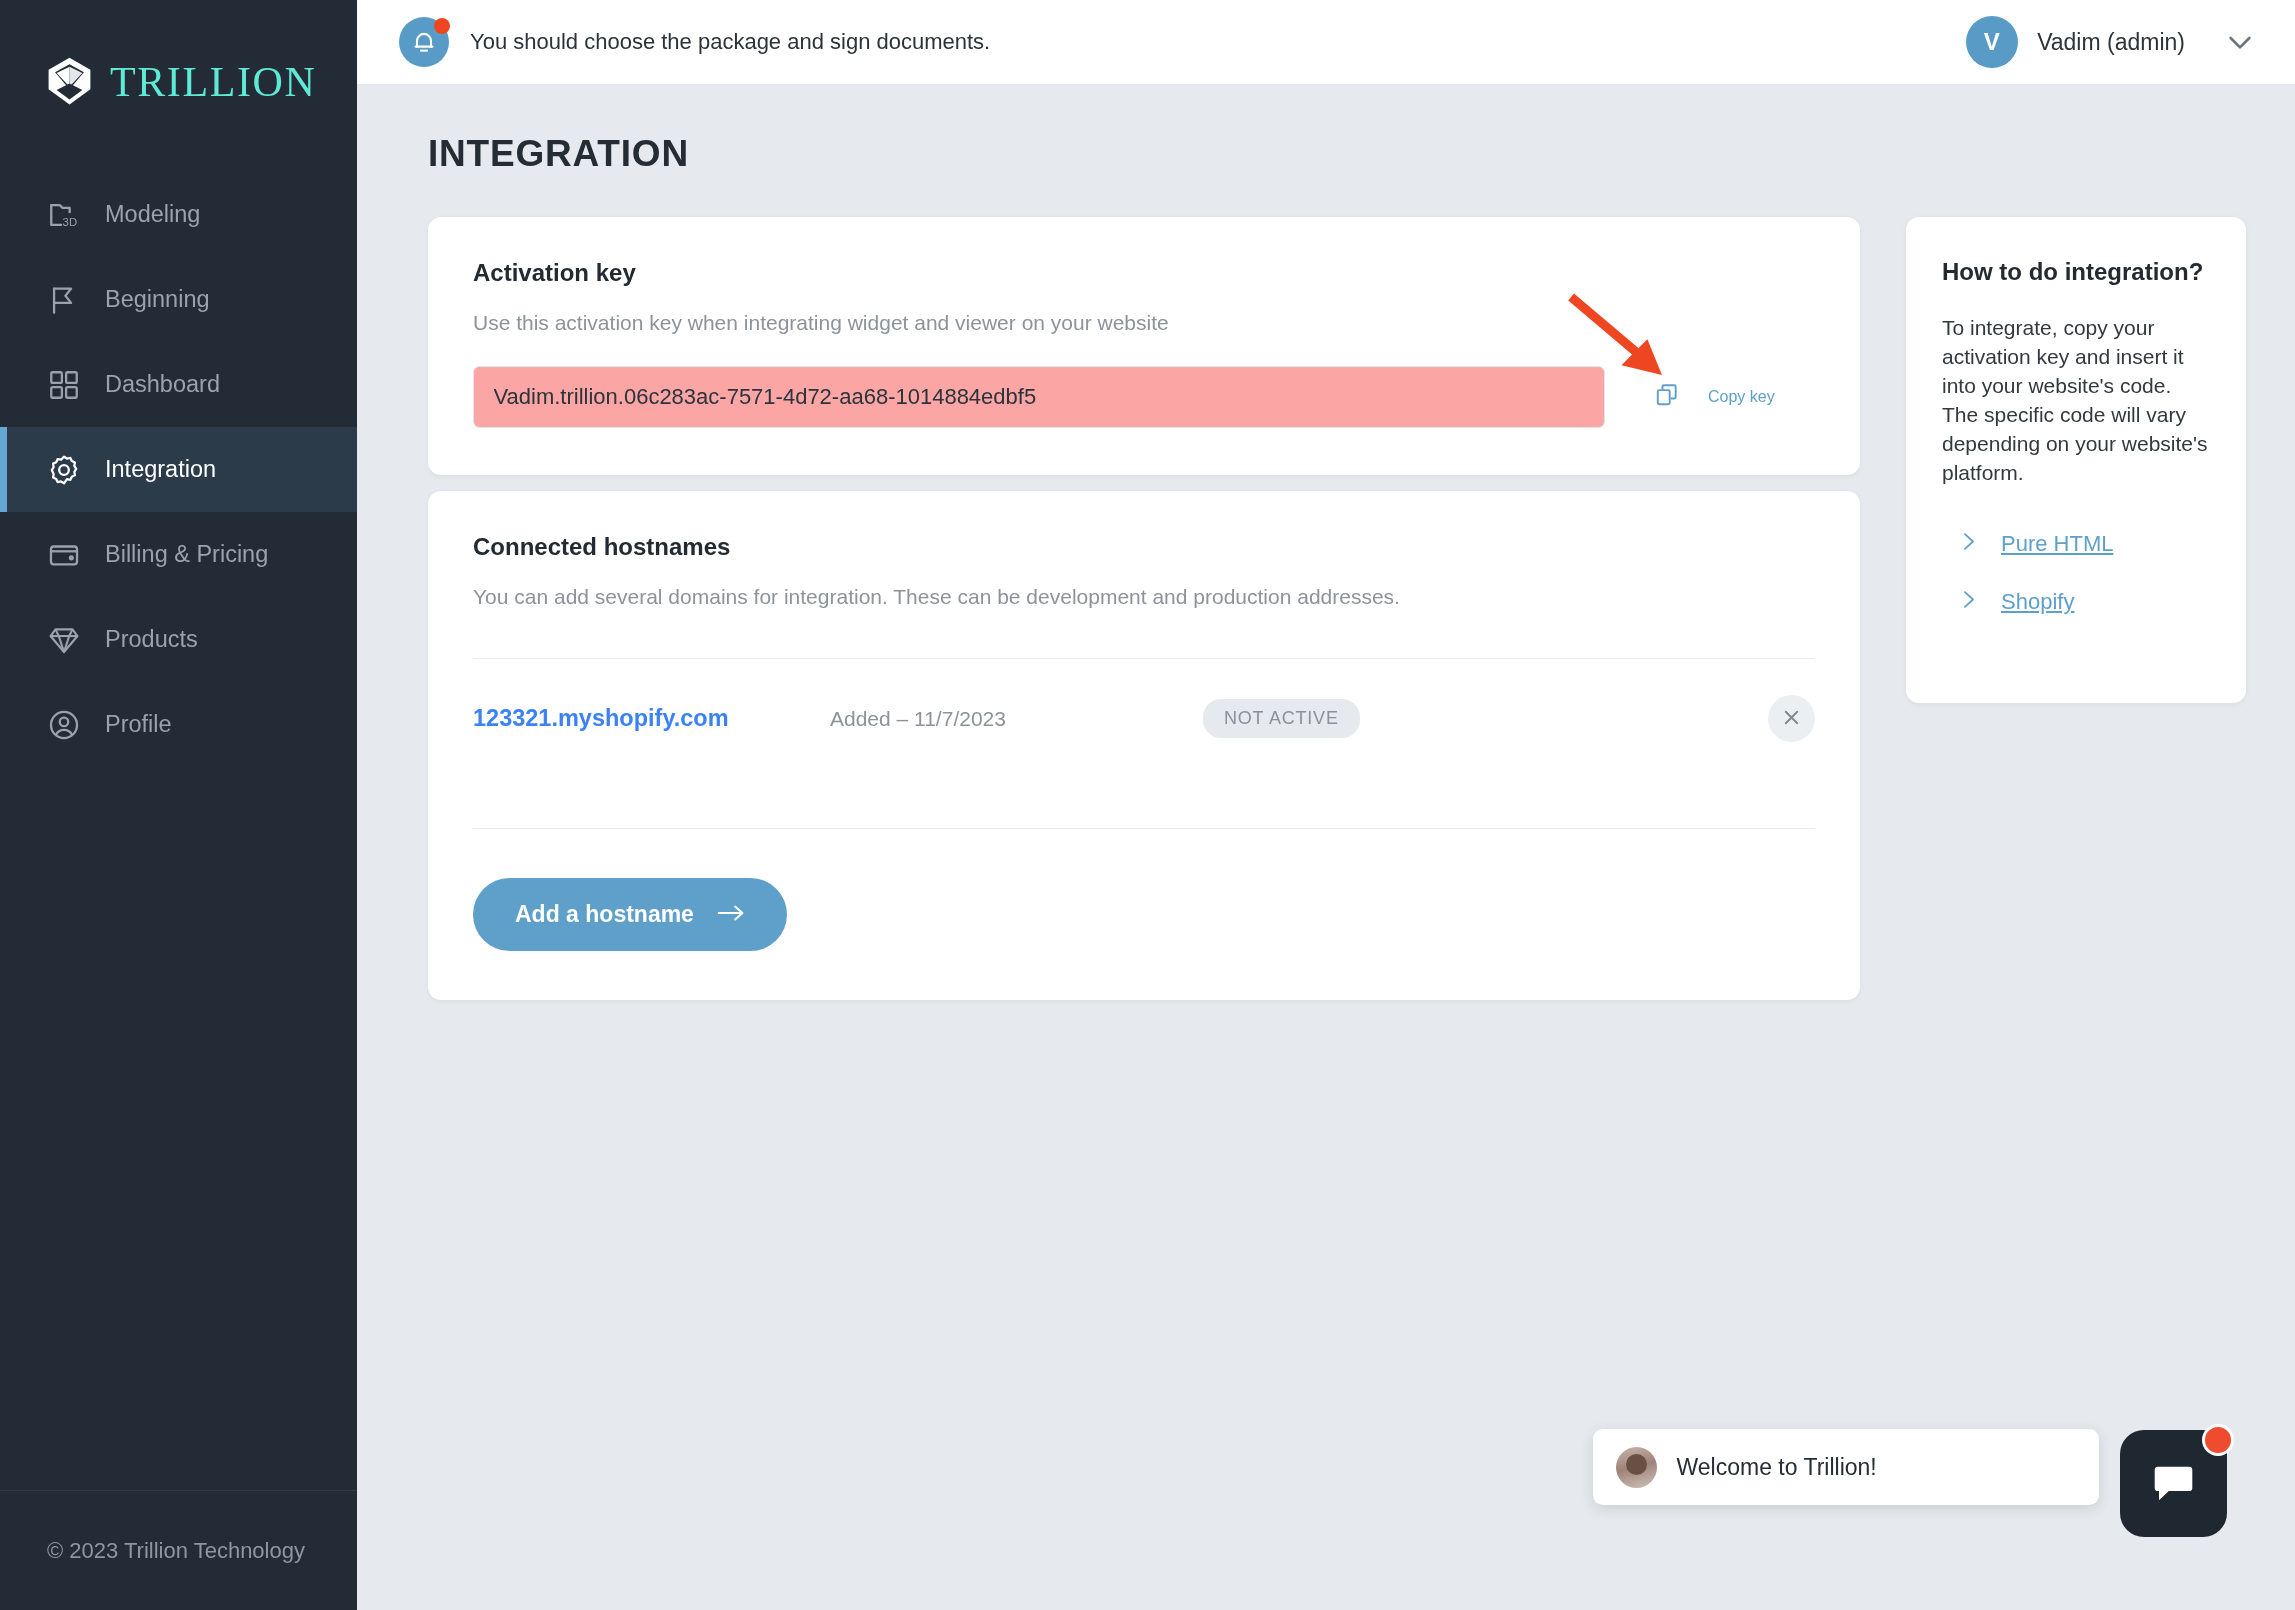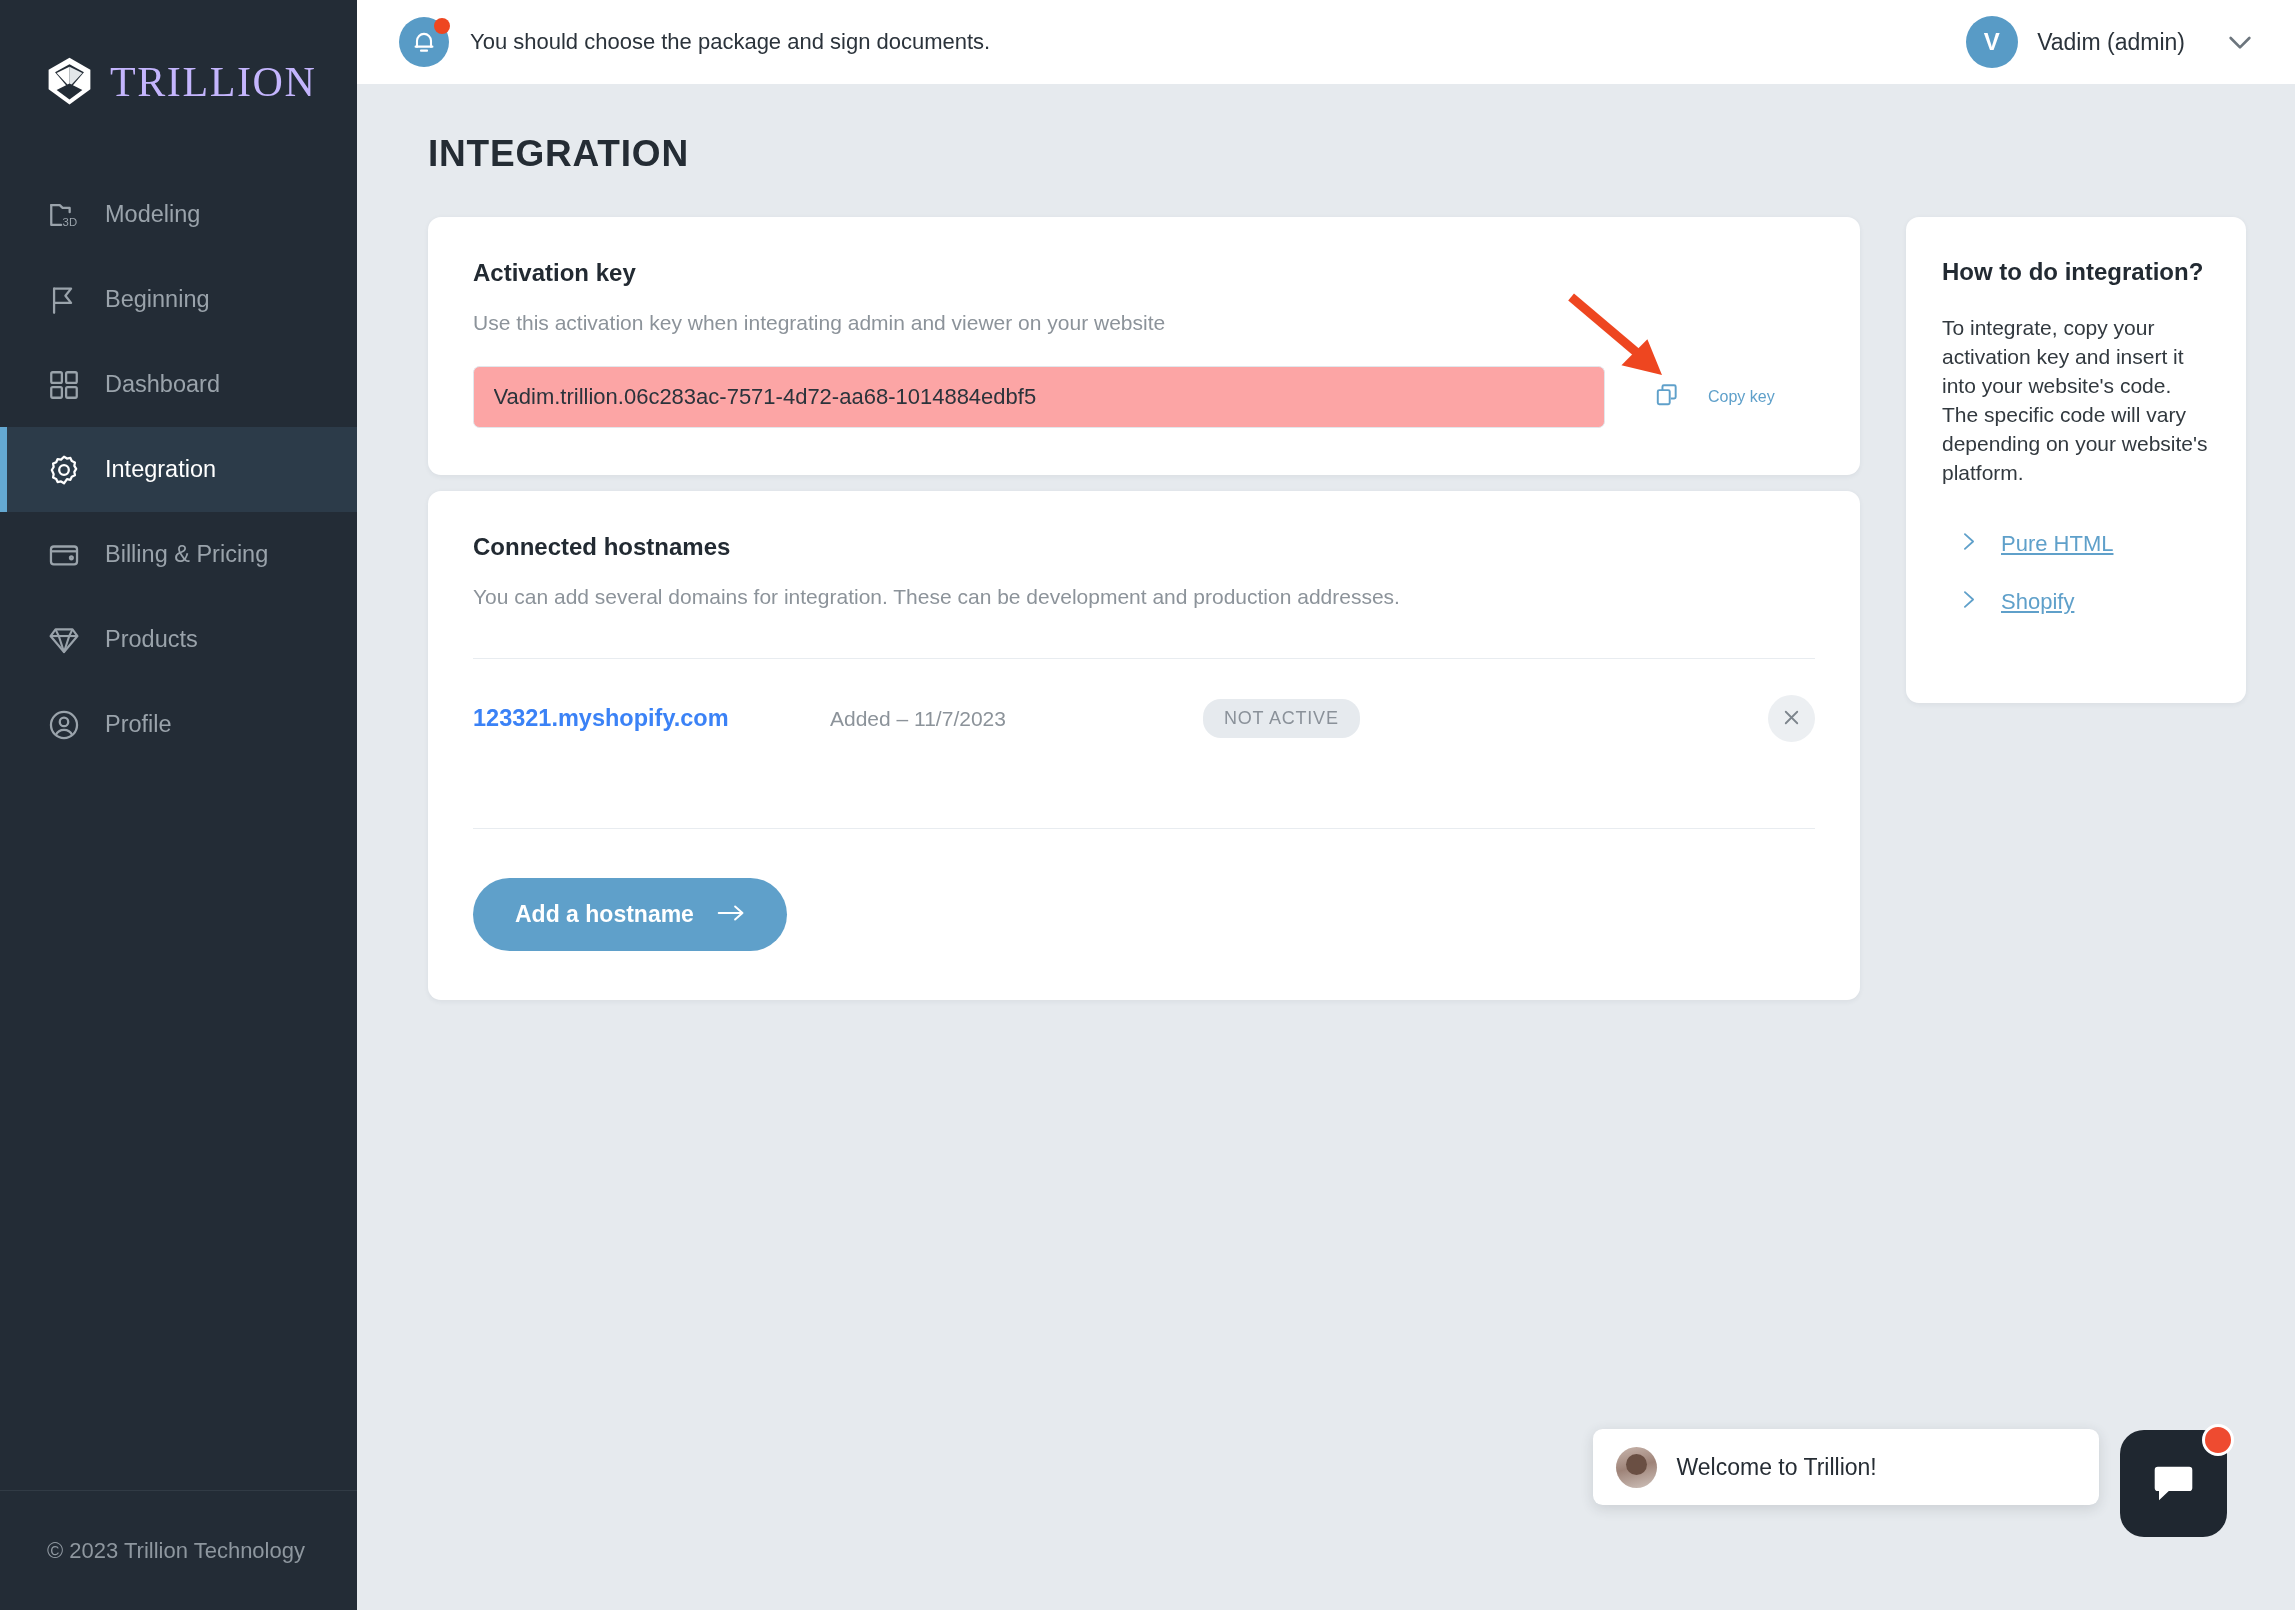--- a/index.html
+++ b/index.html
@@ -28,21 +28,21 @@
   }
   .logo-row {
     display: flex;
     align-items: center;
     gap: 18px;
     padding: 41px 0 0 47px;
     height: 122px;
   }
   .logo-mark { width: 45px; height: 49px; flex: 0 0 45px; }
   .logo-text {
-    color: #c4b5fd;
+    color: #5eead4;
     font-family: "Liberation Serif", serif;
     font-size: 42px;
     letter-spacing: 1.6px;
     line-height: 1;
     white-space: nowrap;
   }
   .nav {
     margin-top: 50px;
     display: flex;
     flex-direction: column;
@@ -491,21 +491,21 @@
 
     <div class="content">
       <h1 class="page-title">INTEGRATION</h1>
 
       <div class="cols">
 
         <div class="col-left">
 
           <div class="card card-act">
             <div class="card-title">Activation key</div>
-            <div class="card-sub">Use this activation key when integrating admin and viewer on your website</div>
+            <div class="card-sub">Use this activation key when integrating widget and viewer on your website</div>
             <div class="key-row">
               <input class="key-input" type="text" value="Vadim.trillion.06c283ac-7571-4d72-aa68-1014884edbf5" style="">
               <div class="copy-btn">
                 <span>
                   <svg viewBox="0 0 24 24" fill="none" stroke="#5fa0ca" stroke-width="1.8" stroke-linejoin="round">
                     <rect x="3.5" y="7.5" width="11" height="13" rx="1.3"></rect>
                     <path d="M7.8 7.5V4.3a1.3 1.3 0 0 1 1.3-1.3h9.6a1.3 1.3 0 0 1 1.3 1.3v9.6a1.3 1.3 0 0 1-1.3 1.3h-3.2"></path>
                   </svg>
                 </span>
                 <span>Copy key</span>

